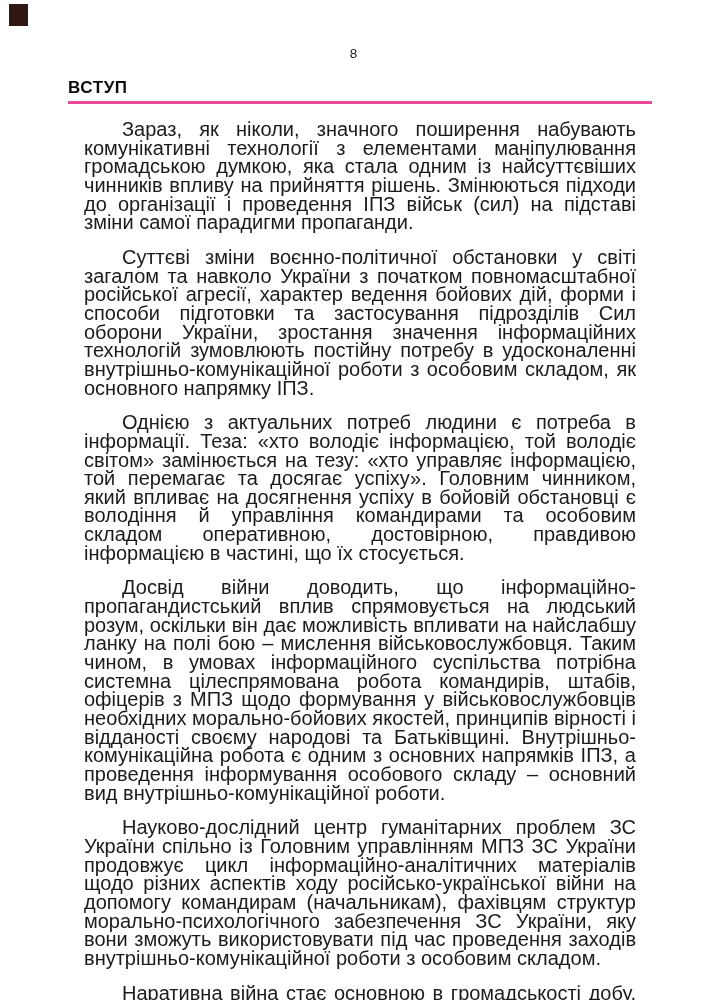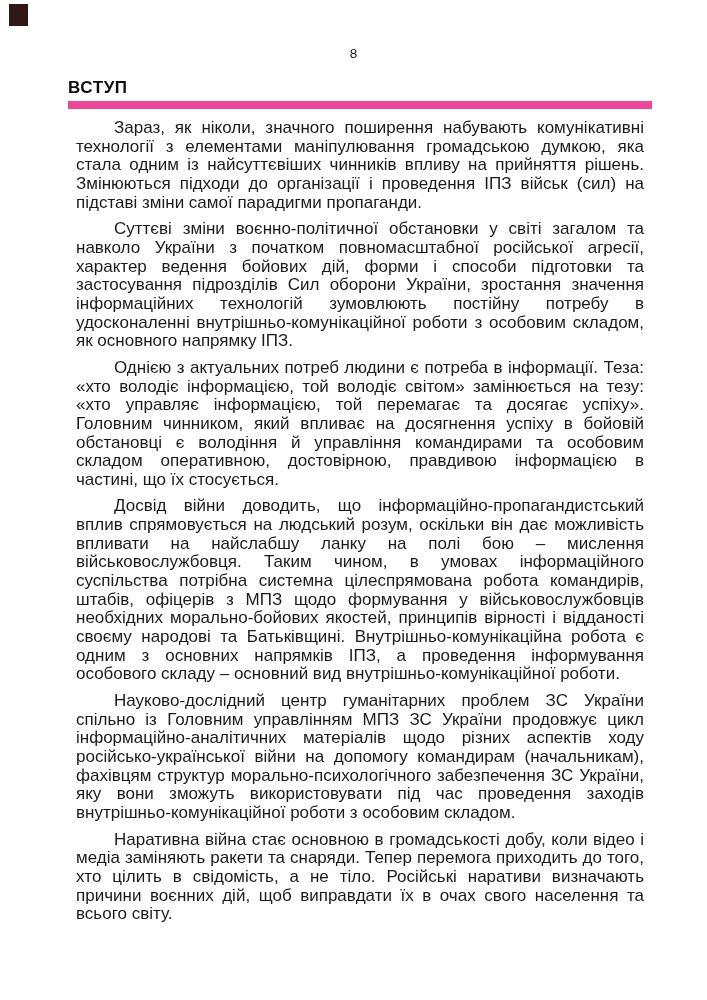--- a/index.html
+++ b/index.html
@@ -39,31 +39,31 @@
     top: 79px;
     width: 584px;
   }
   .heading {
     font-size: 17px;
     font-weight: bold;
     letter-spacing: 0.6px;
     color: #0d0d0d;
     margin: 0 0 0 0;
     padding-bottom: 5px;
-    border-bottom: 8px solid #ec4899;
+    border-bottom: 3px solid #ec4899;
     line-height: 17px;
   }
   .body-text {
     margin-top: 10px;
   }
   .body-text p {
-    margin: 8px;
+    margin: 16px;
     text-indent: 38px;
     text-align: justify;
-    font-size: 17px;
+    font-size: 20px;
     line-height: 18.65px;
     color: #1b1b1b;
   }
   .term-bold {
     font-weight: bold;
     font-style: italic;
   }
   .term-italic {
     font-style: italic;
   }

